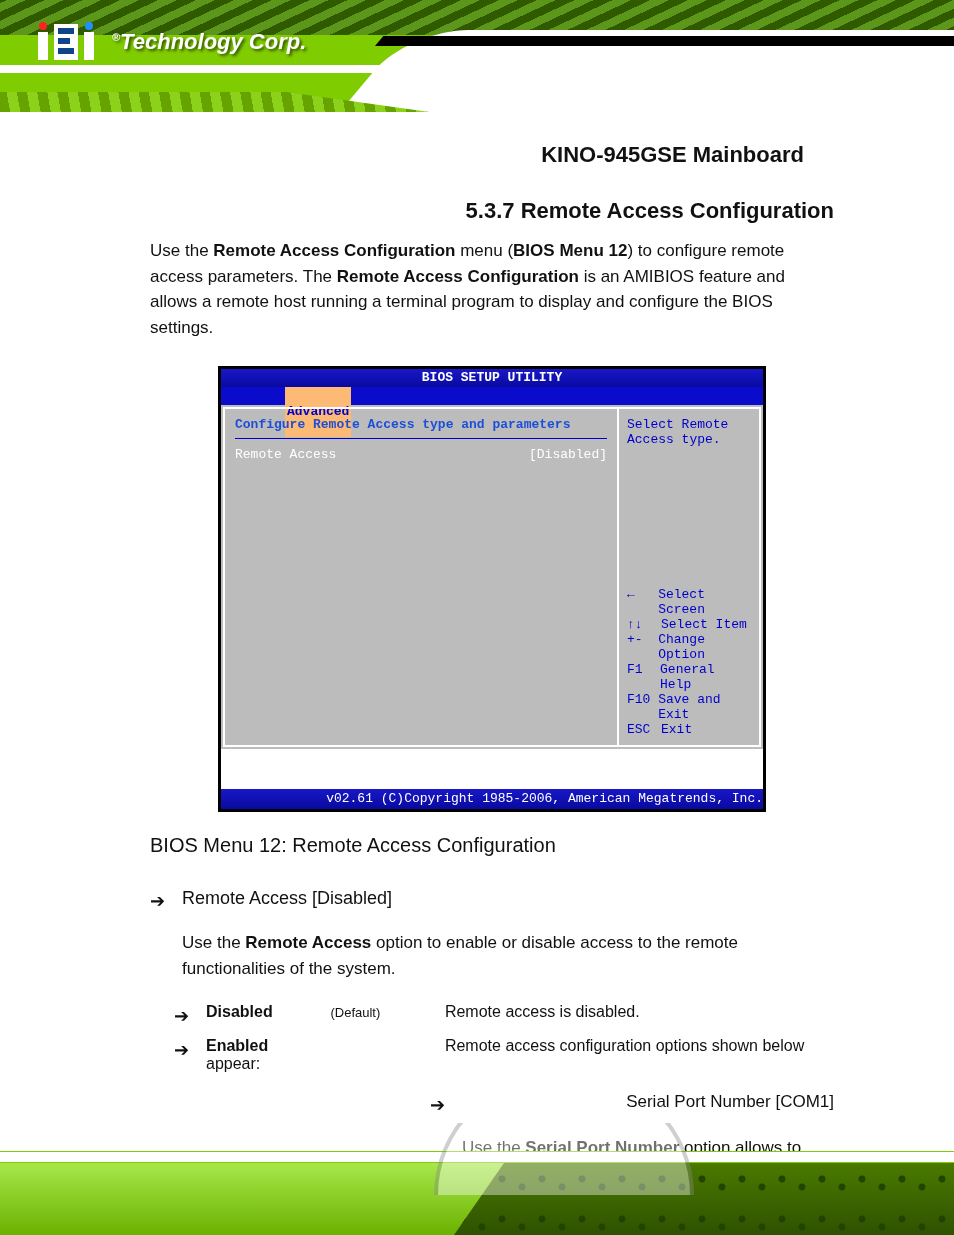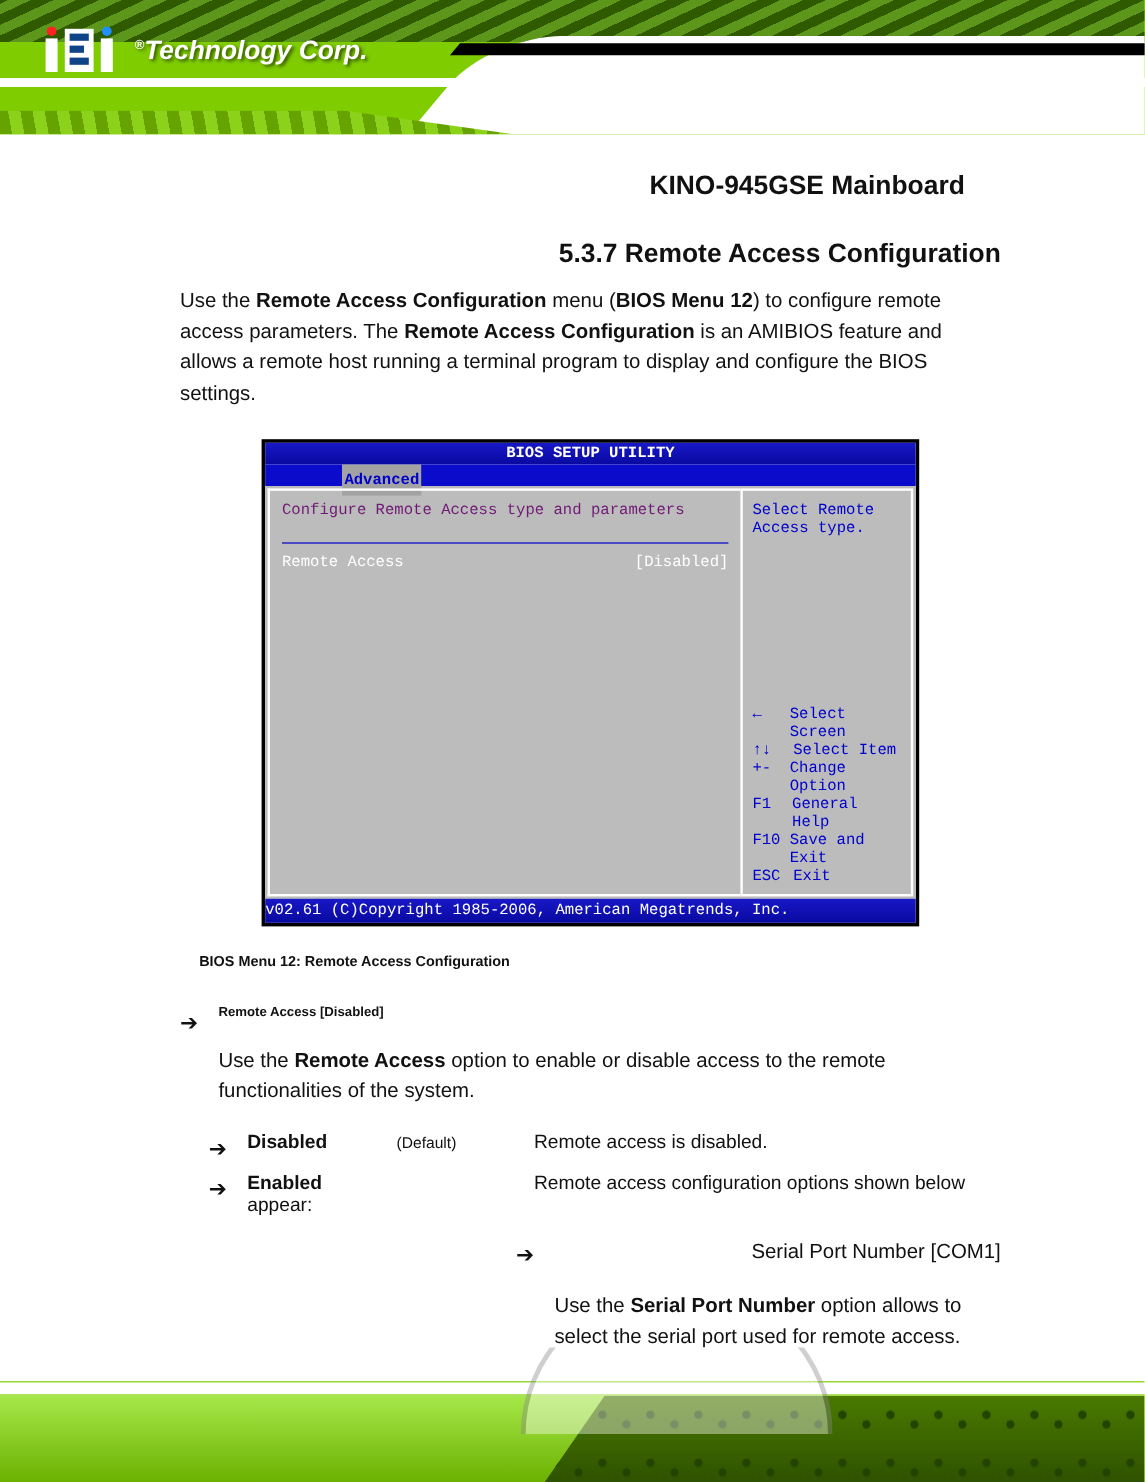--- a/index.html
+++ b/index.html
@@ -70,68 +70,68 @@
     height: 18px; background: linear-gradient(#1818c8,#0909a0);
     color: #fff; font: bold 13px "Courier New", monospace;
     text-align: center; line-height: 18px;
   }
   .bios-menu-bar {
     height: 18px; background: #0b0bcc;
     font: bold 13px "Courier New", monospace;
     padding-left: 64px; line-height: 18px; color:#fff;
   }
   .bios-menu-tab {
-    display: inline-block; background: #a3a3a3; color: #0000cc;
-    padding: 4px 2px;
+    display: inline-block; background: #fdba74; color: #0000cc;
+    padding: 16px 2px;
   }
   .bios-body {
     display: flex; background: #bcbcbc;
     border: 2px solid #bcbcbc;
   }
   .bios-left {
     flex: 1 1 auto;
     border: 2px solid #fff; border-right: none;
     padding: 8px 10px;
     font: 13px "Courier New", monospace;
     color: #0000cc;
     min-height: 340px;
   }
   .bios-left .heading {
-    color: #701a75; margin-bottom: 20px;
+    color: #1d4ed8; margin-bottom: 6px; font-weight: bold;
   }
   .bios-left .divider { border-top: 1px solid #0000cc; margin-bottom: 8px; }
   .bios-left .row { display: flex; color: #ffffff; }
   .bios-left .row .label { flex: 1; }
   .bios-left .row .val {}
   .bios-right {
     width: 144px;
     border: 2px solid #fff;
     padding: 8px 8px;
     font: 13px "Courier New", monospace;
     color: #0000cc;
     display: flex; flex-direction: column; justify-content: space-between;
     min-height: 340px;
   }
   .help-list { list-style: none; }
   .help-list li { display: flex; }
   .help-list li .k { width: 34px; }
   .bios-footer {
     height: 20px; background: linear-gradient(#1818c8,#0909a0);
     color: #fff; font: 13px "Courier New", monospace;
-    text-align: left; line-height: 20px;
-  }
-
-  .caption { font-weight: bold; margin: 14px 16px 28px; font-size: 12px; }
+    text-align: right; line-height: 20px; margin-top: 40px;
+  }
+
+  .caption { font-weight: normal; margin: 14px 0 28px; font-size: 20px; }
 
   .arrowed { position: relative; padding-left: 32px; margin: 8px 0 22px; font-size: 17px; line-height: 1.5; }
   .arrowed .arrow-abs {
     position: absolute; left: 0; top: 3px; font-size: 18px;
     font-family: "Arial Unicode MS", Arial, sans-serif;
   }
-  .option-heading { font-weight: bold; font-size: 11px; }
+  .option-heading { font-weight: normal; font-size: 18px; }
 
   .sub-item { position: relative; padding-left: 56px; margin: 16px 0; font-size: 16px; }
   .sub-item .arrow-abs {
     position: absolute; left: 24px; top: 2px; font-size: 18px;
   }
   .sub-item .label { font-weight: bold; display: inline-block; width: 120px; }
   .sub-item .tag { font-size: 13px; display: inline-block; width: 110px; }
   .sub-item .desc { font-size: 16px; }
 
   .sub-arrowed { position: relative; padding-left: 56px; margin: 8px 0 20px; font-size: 17px; line-height: 1.5; }

